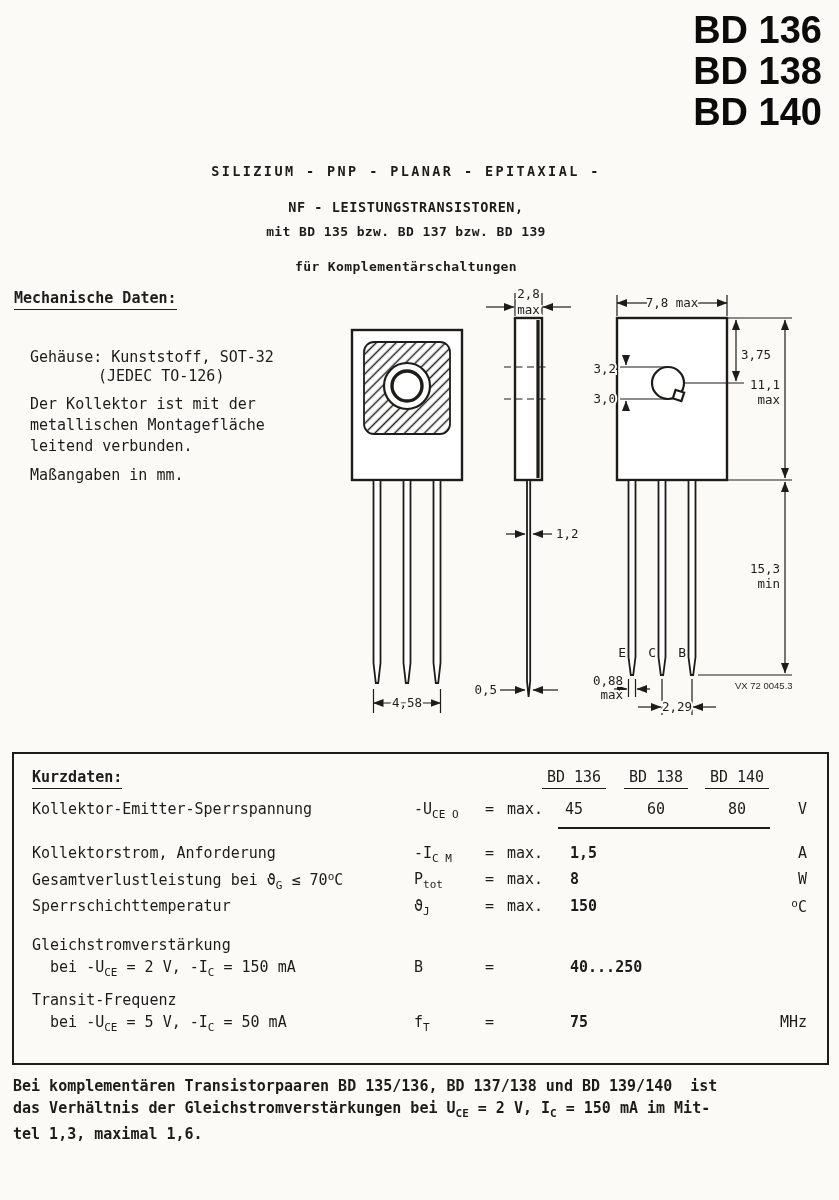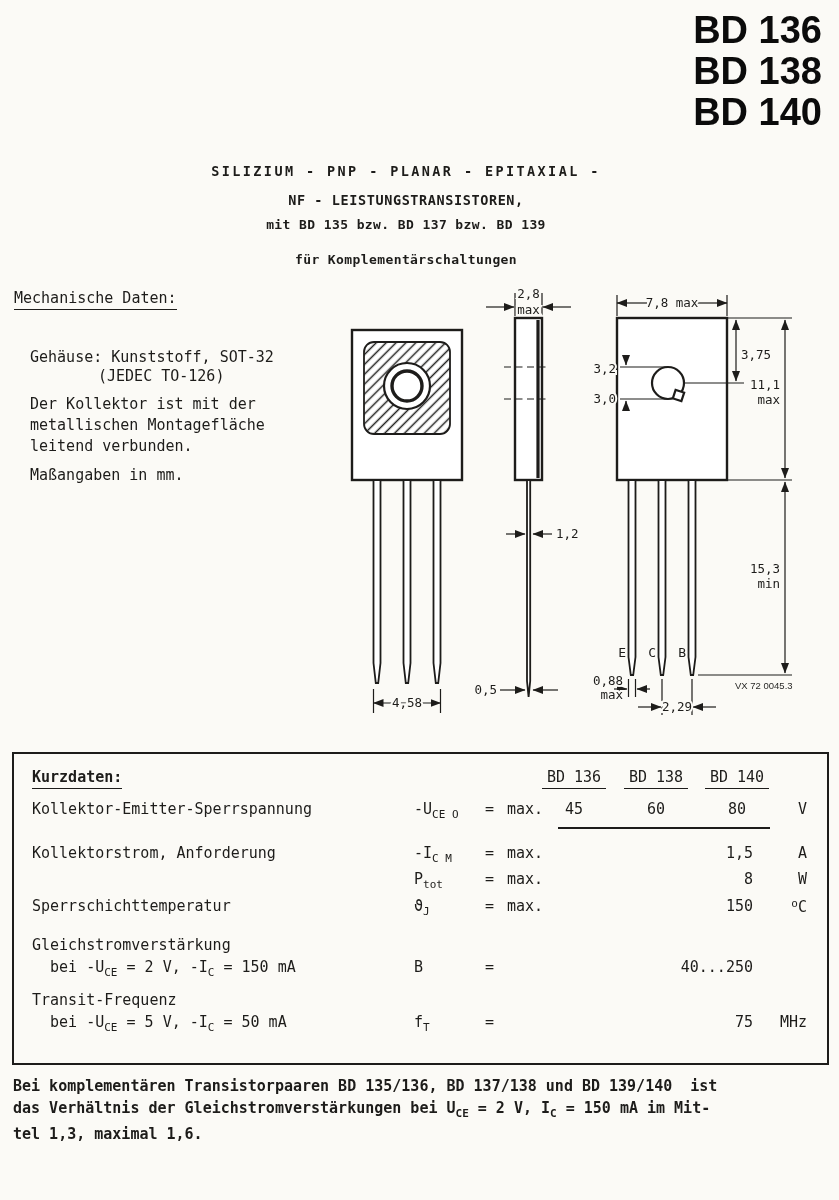--- a/index.html
+++ b/index.html
@@ -5,27 +5,27 @@
   html,body { margin:0; padding:0; }
   body { background:#d8d8d4; }
   .page { position:relative; width:839px; height:1200px; margin:0 auto; background:#fbfaf6;
           font-family:"DejaVu Sans Mono",monospace; color:#1d1c1a; overflow:hidden; }
 
   .partnums { position:absolute; top:10px; right:17px; text-align:right;
               font-family:"Liberation Sans",sans-serif; font-weight:700; font-size:38px;
               line-height:41px; color:#0b0b0b; }
 
   .titleblock { position:absolute; top:163px; left:0; width:812px; text-align:center; font-weight:700; }
-  .titleblock .t1 { font-size:13.5px; letter-spacing:2.4px; margin-bottom:13px; white-space:pre; }
+  .titleblock .t1 { font-size:13.5px; letter-spacing:2.4px; margin-bottom:20px; white-space:pre; }
   .titleblock .t2 { font-size:13.5px; letter-spacing:0.6px; margin-bottom:9px; white-space:pre; }
   .titleblock .t3 { font-size:13px; letter-spacing:0.4px; margin-bottom:20px; white-space:pre; }
   .titleblock .t4 { font-size:13px; letter-spacing:0.4px; white-space:pre; }
 
   .mech { position:absolute; left:14px; top:289px; width:312px; font-size:15px; }
-  .mech h2 { position:absolute; top:0; left:0; margin:0; font-size:15px; font-weight:400;
+  .mech h2 { position:absolute; top:0; left:0; margin:0; font-size:15px; font-weight:700;
              border-bottom:1.6px solid #1d1c1a; padding-bottom:2px; white-space:pre; }
   .mech p { margin:16px; }
   .mech .p1 { position:absolute; top:43px; white-space:pre; }
   .mech .p2 { position:absolute; top:62px; left:68px; white-space:pre; }
   .mech .p3 { position:absolute; top:89px; width:243px; line-height:21px; }
   .mech .p4 { position:absolute; top:161px; white-space:pre; }
 
   .drawing { position:absolute; left:330px; top:285px; width:509px; height:455px; }
   .ol   { fill:#fff; stroke:#1d1c1a; stroke-width:2.4; }
   .ol2  { fill:#fff; stroke:#1d1c1a; stroke-width:2.2; }
@@ -39,21 +39,21 @@
   .ptx  { font:13px "DejaVu Sans Mono",monospace; fill:#1d1c1a; }
   .vtx  { font:9.5px "Liberation Sans",sans-serif; fill:#2a2a28; }
 
   .kbox { position:absolute; left:12px; top:752px; width:813px; height:309px;
           border:2.5px solid #1d1c1a; font-size:15px; }
   .krow { position:absolute; left:0; width:100%; height:24px; }
   .kc   { position:absolute; top:0; white-space:pre; }
   .khead{ font-weight:700; border-bottom:1.6px solid #1d1c1a; padding-bottom:2px; }
   .kcol { width:64px; text-align:center; border-bottom:1.6px solid #1d1c1a; padding-bottom:2px; }
   .vcol { width:64px; text-align:center; }
-  .vspan{ left:512px; width:227px; text-align:right; }
+  .vspan{ left:556px; width:227px; text-align:left;font-weight:bold; }
   .unit { left:745px; width:48px; text-align:right; }
   .vrule{ position:absolute; left:544px; width:212px; height:0; border-top:2px solid #1d1c1a; }
 
   .sub { font-size:11px; vertical-align:-4px; }
   .sup { font-size:11px; vertical-align:5px; }
   .t   { }
 
   .note { position:absolute; left:13px; width:822px; font-weight:700; font-size:15px;
           line-height:21.5px; white-space:pre-wrap; }
   .n1 { top:1076px; }
@@ -188,20 +188,21 @@
     <div class="krow" style="top:90px">
       <span class="kc" style="left:18px">Kollektorstrom, Anforderung</span>
       <span class="kc" style="left:400px"><span class="t">-I</span><span class="sub">C M</span></span>
       <span class="kc" style="left:471px">=</span>
       <span class="kc" style="left:493px">max.</span>
       <span class="kc vspan">1,5</span>
       <span class="kc unit">A</span>
     </div>
 
     <div class="krow" style="top:116px">
+      <span class="kc" style="left:18px"><span class="t">Gesamtverlustleistung bei ϑ</span><span class="sub">G</span><span class="t"> ≤ 70</span><span class="sup">o</span><span class="t">C</span></span>
       <span class="kc" style="left:400px"><span class="t">P</span><span class="sub">tot</span></span>
       <span class="kc" style="left:471px">=</span>
       <span class="kc" style="left:493px">max.</span>
       <span class="kc vspan">8</span>
       <span class="kc unit">W</span>
     </div>
 
     <div class="krow" style="top:143px">
       <span class="kc" style="left:18px">Sperrschichttemperatur</span>
       <span class="kc" style="left:400px"><span class="t">ϑ</span><span class="sub">J</span></span>

